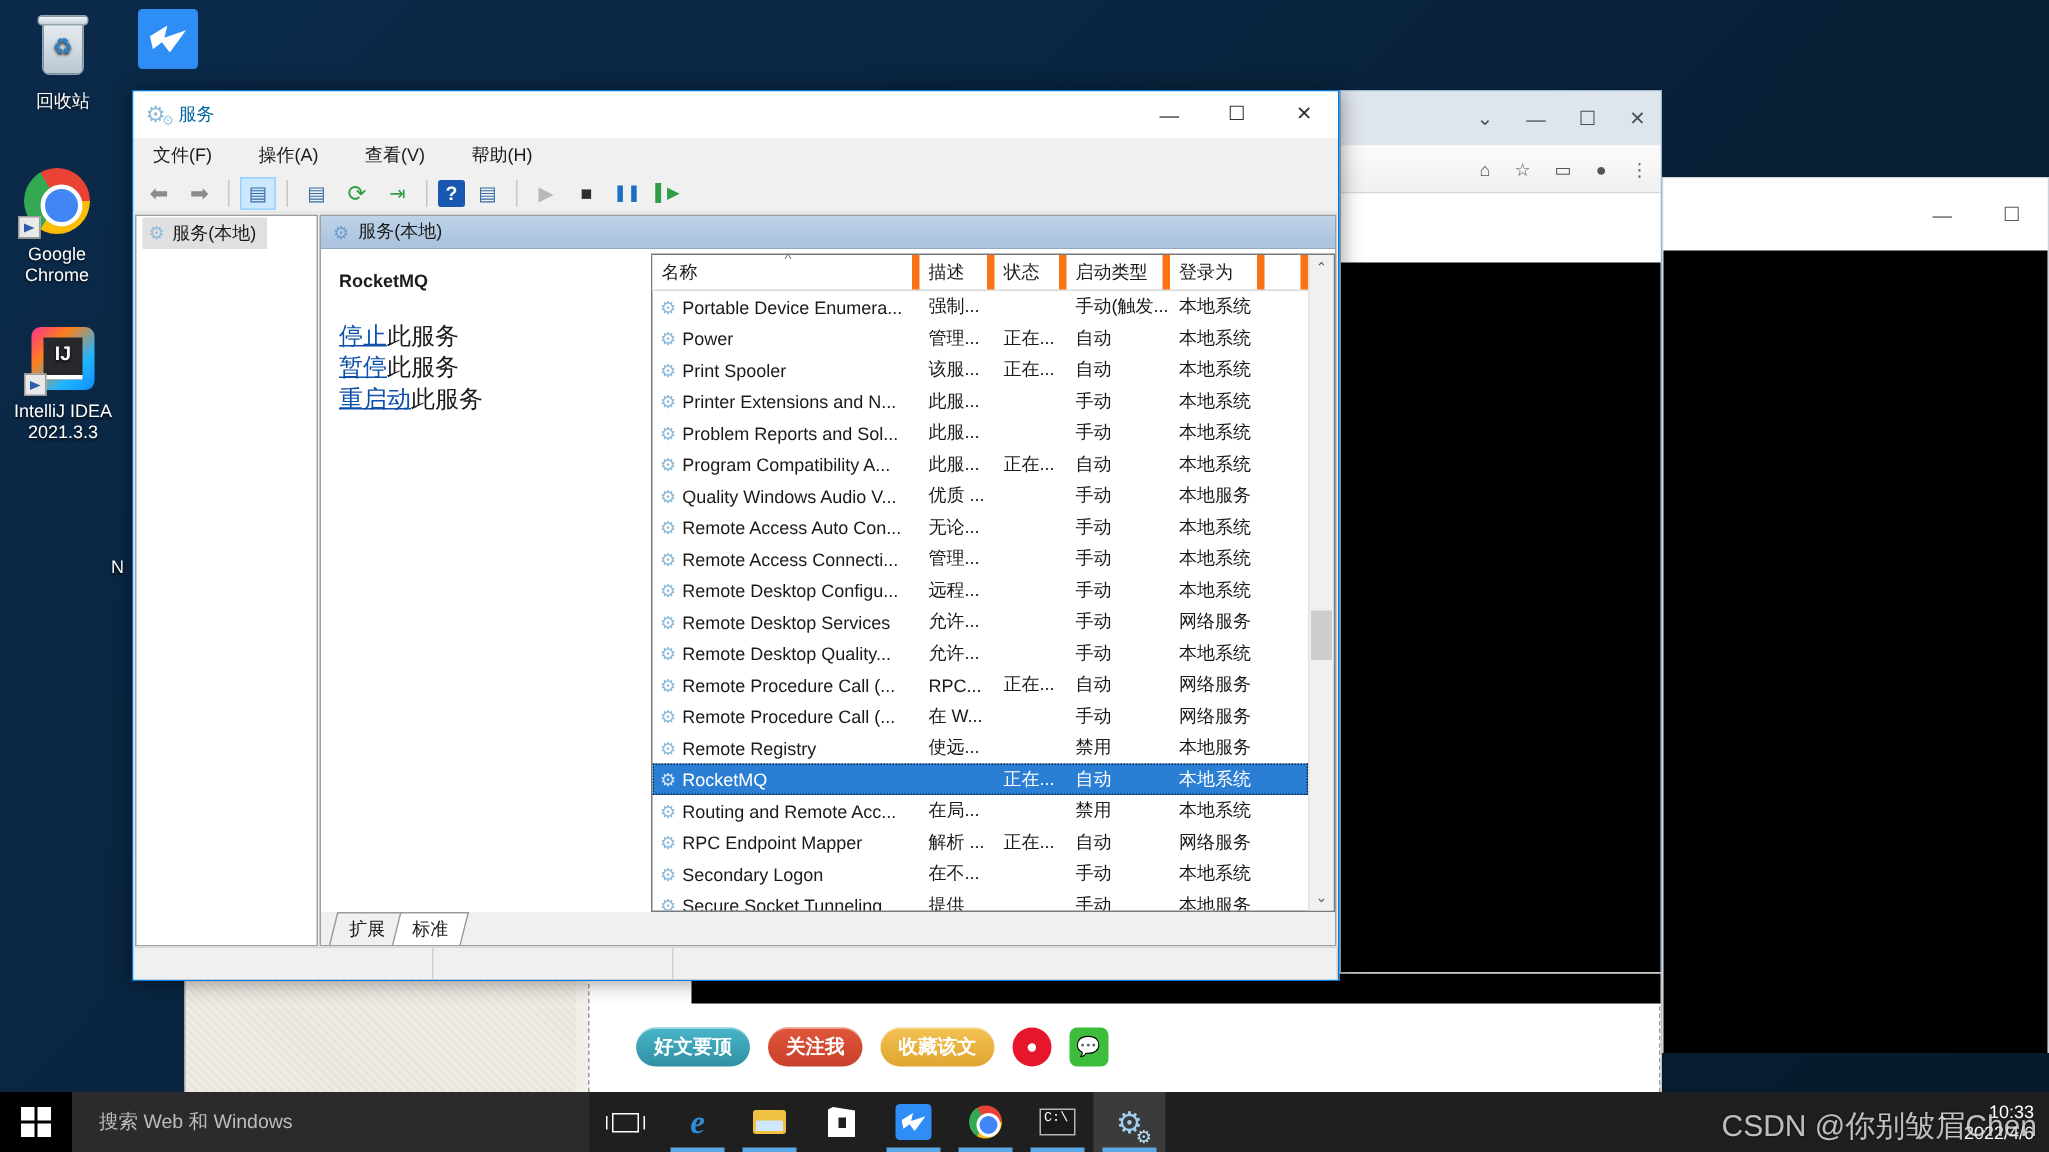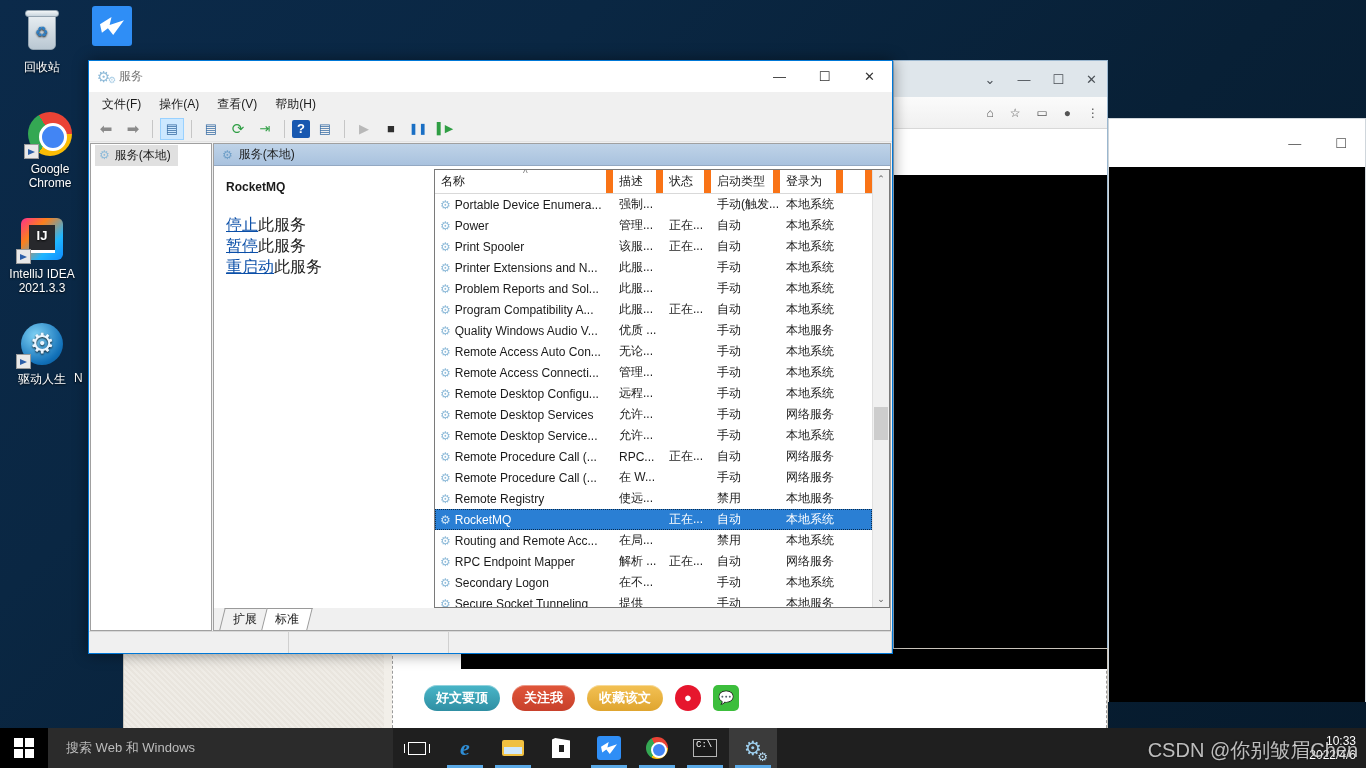--- a/index.html
+++ b/index.html
@@ -241,31 +241,31 @@
     width: 16px; height: 16px; margin: 0 6px 0 8px; position: relative;
   }
   .gearico {
     position: absolute; inset: 0;
     color: #8fbbd9; font-size: 15px; line-height: 16px;
   }
   .gearico:after {
     content: "\2699"; position: absolute; right: -3px; bottom: -3px;
     font-size: 9px; color: #a9cde5;
   }
-  .title-text { font-size: 12px; color: #737373; }
+  .title-text { font-size: 12px; color: #0369a1; }
   .wbtns { position: absolute; right: 0; top: 0; display: flex; }
   .wbtn {
     width: 45px; height: 30px;
     display: flex; align-items: center; justify-content: center;
     font-size: 13px; color: #333;
   }
 
   .menubar {
-    height: 24px; background: #f0f0f0; display: flex; align-items: center;
-    padding-left: 6px; gap: 4px; flex: none;
+    height: 24px; background: #f0f0f0; display: flex; align-items: flex-start;
+    padding-left: 6px; gap: 17px; flex: none;
   }
   .menuitem {
     font-size: 12px; color: #1a1a1a; padding: 3px 7px; border-radius: 2px;
   }
 
   .toolbar {
     height: 26px; background: #f0f0f0;
     display: flex; align-items: center; gap: 3px;
     padding-left: 5px; flex: none;
     border-bottom: 1px solid #e3e3e3;
@@ -334,21 +334,21 @@
   .listwrap { flex: 1; display: flex; min-height: 0; }
   .listcol { flex: 1; display: flex; flex-direction: column; min-width: 0; }
 
   .lhead {
     height: 24px; display: flex; background: #ffffff;
     border-bottom: 1px solid #d9d9d9; flex: none;
   }
   .lhead div {
     font-size: 12px; color: #1a1a1a;
     display: flex; align-items: center; padding-left: 6px;
-    border-right: 7px solid #f97316;
+    border-right: 5px solid #f97316;
     position: relative;
   }
   .lhead .sortmark {
     position: absolute; left: 88px; top: -2px; font-size: 10px; color: #777;
   }
   .c-name { width: 178px; }
   .c-desc { width: 50px; }
   .c-stat { width: 48px; }
   .c-start { width: 69px; }
   .c-logon { width: 63px; }
@@ -483,43 +483,36 @@
 
   <div class="dicon" style="left:4px; top:8px;">
     <div class="glyph">
       <div class="rb-body"></div>
         <div class="rb-lid"></div>
         <div class="rb-sym">♻</div>
     </div>
     <span class="label">回收站</span>
   </div>
 
-  <div class="dicon" style="left:12px; top:110px;">
+  <div class="dicon" style="left:0; top:110px;">
     <div class="glyph">
       <div class="chrome"></div>
         <div class="shortcut-arrow"></div>
     </div>
     <span class="label">Google Chrome</span>
   </div>
 
   <div class="dicon" style="left:4px; top:215px;">
     <div class="glyph">
       <div class="ij"></div>
         <div class="shortcut-arrow"></div>
     </div>
     <span class="label">IntelliJ IDEA 2021.3.3</span>
   </div>
 
-  <div class="dicon" style="left:4px; top:320px;">
-    <div class="glyph">
-      <div class="drv"></div>
-        <div class="shortcut-arrow"></div>
-    </div>
-    <span class="label">驱动人生</span>
-  </div>
 
 
 
   <div style="position:absolute;left:74px;top:371px;color:#fff;font-size:12px;text-shadow:0 1px 2px #000;">N</div>
 
   <div class="birdbox"></div>
 
   <div id="bgwin1">
     <div class="tb">
       <span>⌄</span>
@@ -763,21 +756,21 @@
                       </div>
                       <div class="cell c-desc">允许...</div>
                       <div class="cell c-stat"></div>
                       <div class="cell c-start">手动</div>
                       <div class="cell c-logon">网络服务</div>
                       <div class="cell c-pad"></div>
                     </div>
                     <div class="lrow">
                       <div class="cell c-name n">
                         <span class="rowico">⚙</span>
-                        <span>Remote Desktop Service...</span>
+                        <span>Remote Desktop Quality...</span>
                       </div>
                       <div class="cell c-desc">允许...</div>
                       <div class="cell c-stat"></div>
                       <div class="cell c-start">手动</div>
                       <div class="cell c-logon">本地系统</div>
                       <div class="cell c-pad"></div>
                     </div>
                     <div class="lrow">
                       <div class="cell c-name n">
                         <span class="rowico">⚙</span>

